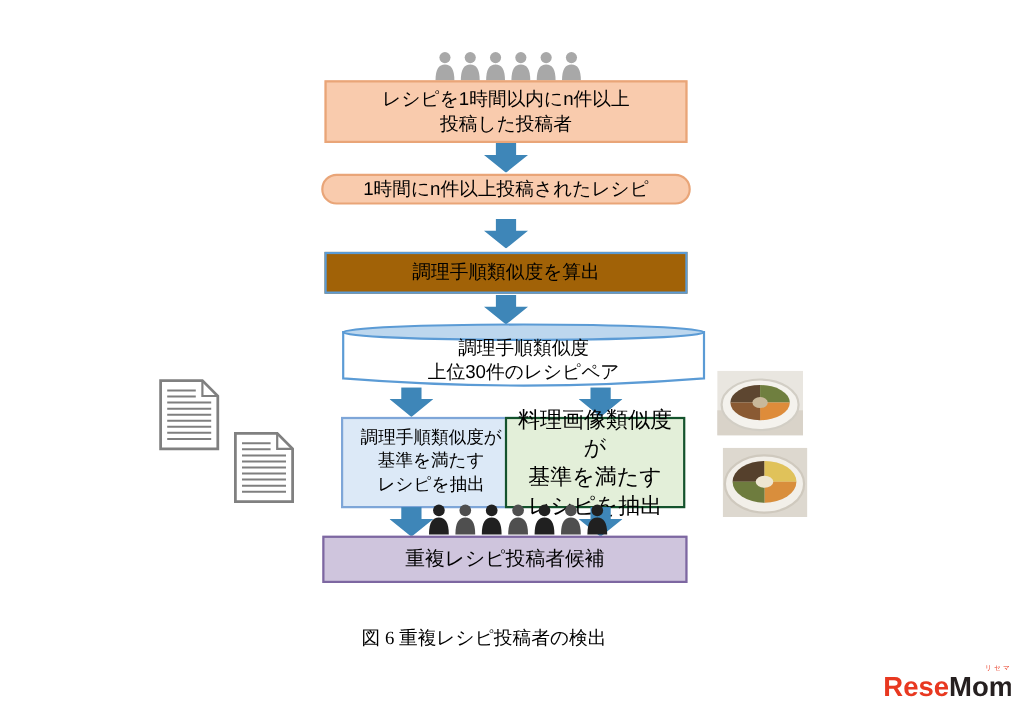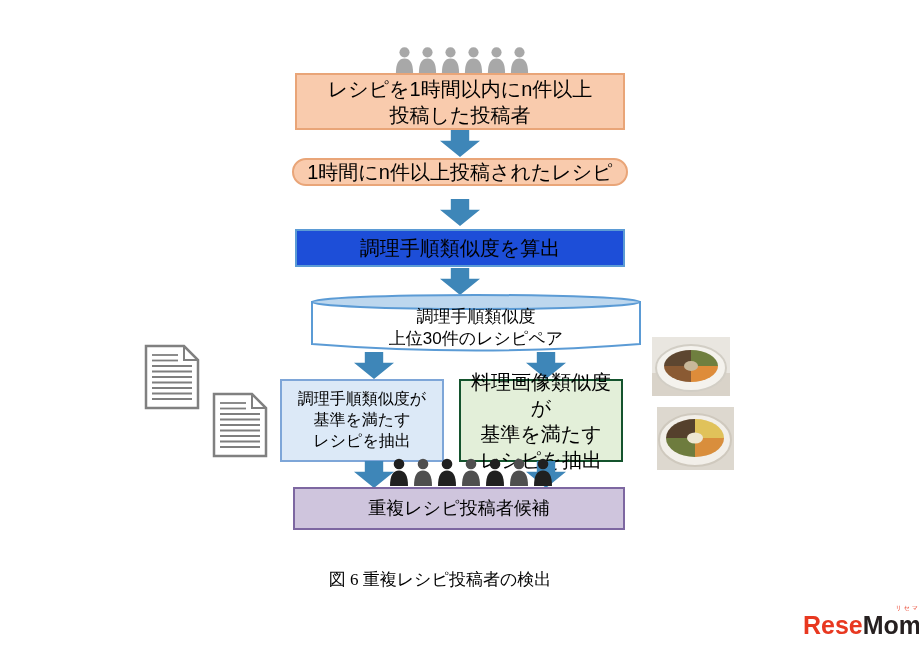--- a/index.html
+++ b/index.html
@@ -1,21 +1,21 @@
 <!DOCTYPE html>
 <html><head>
 <meta charset="utf-8">
 <style>
   html,body{margin:0;padding:0;}
   body{background:#ffffff;font-family:"Liberation Sans","DejaVu Sans",sans-serif;}
   .stage{position:relative;width:919px;height:647px;background:#ffffff;overflow:hidden;}
-  .box{position:absolute;box-sizing:border-box;display:flex;flex-direction:column;align-items:center;justify-content:center;text-align:center;color:#000;font-size:20px;line-height:1.3;}
+  .box{position:absolute;box-sizing:border-box;display:flex;flex-direction:column;align-items:center;justify-content:center;text-align:center;color:#000;font-size:17px;line-height:1.3;}
   .orange{background:#F9CBAD;border:2px solid #E9A578;}
   .stadium{border-radius:20px;}
-  .white-blue{background:#1d4ed8;border:2px solid #5B9BD5;align-items:center;}
+  .white-blue{background:#a16207;border:2px solid #5B9BD5;align-items:center;}
   .lightblue{background:#DCE9F7;border:2px solid #7EA6D8;font-size:16px;}
   .lightgreen{background:#E3EFD9;border:2px solid #14532d;font-size:20px;}
   .purple{background:#CFC5DD;border:2px solid #7D67A1;font-size:18px;z-index:1;}
   .arrow{position:absolute;width:40px;height:27px;background:#3E86B8;clip-path:polygon(27% 0,73% 0,73% 40%,100% 40%,50% 100%,0 40%,27% 40%);}
   .persons{position:absolute;display:flex;align-items:flex-end;}
   .person{display:block;margin:0 1px;}
   .person circle,.person path{fill:currentColor;}
   .gray-persons .person{color:#A8A8A8;}
   .dark-persons{z-index:2;}
   .dark-persons .person:nth-child(odd){color:#202020;}
@@ -88,21 +88,21 @@
     </svg>
     <div class="cyl-text" style="width:332px;height:62px;">
       <div>調理手順類似度</div>
       <div>上位30件のレシピペア</div>
     </div>
   </div>
 
   <div class="arrow" style="left:354px;top:352px;"></div>
   <div class="arrow" style="left:526px;top:352px;"></div>
 
-  <div class="box lightblue" style="left:280px;top:379px;width:164px;height:83px;text-align:center;">
+  <div class="box lightblue" style="left:310px;top:379px;width:164px;height:83px;text-align:center;">
     <div>調理手順類似度が</div>
     <div>基準を満たす</div>
     <div>レシピを抽出</div>
   </div>
   <div class="box lightgreen" style="left:459px;top:379px;width:164px;height:83px;">
     <div>料理画像類似度が</div>
     <div>基準を満たす</div>
     <div>レシピを抽出</div>
   </div>
 

